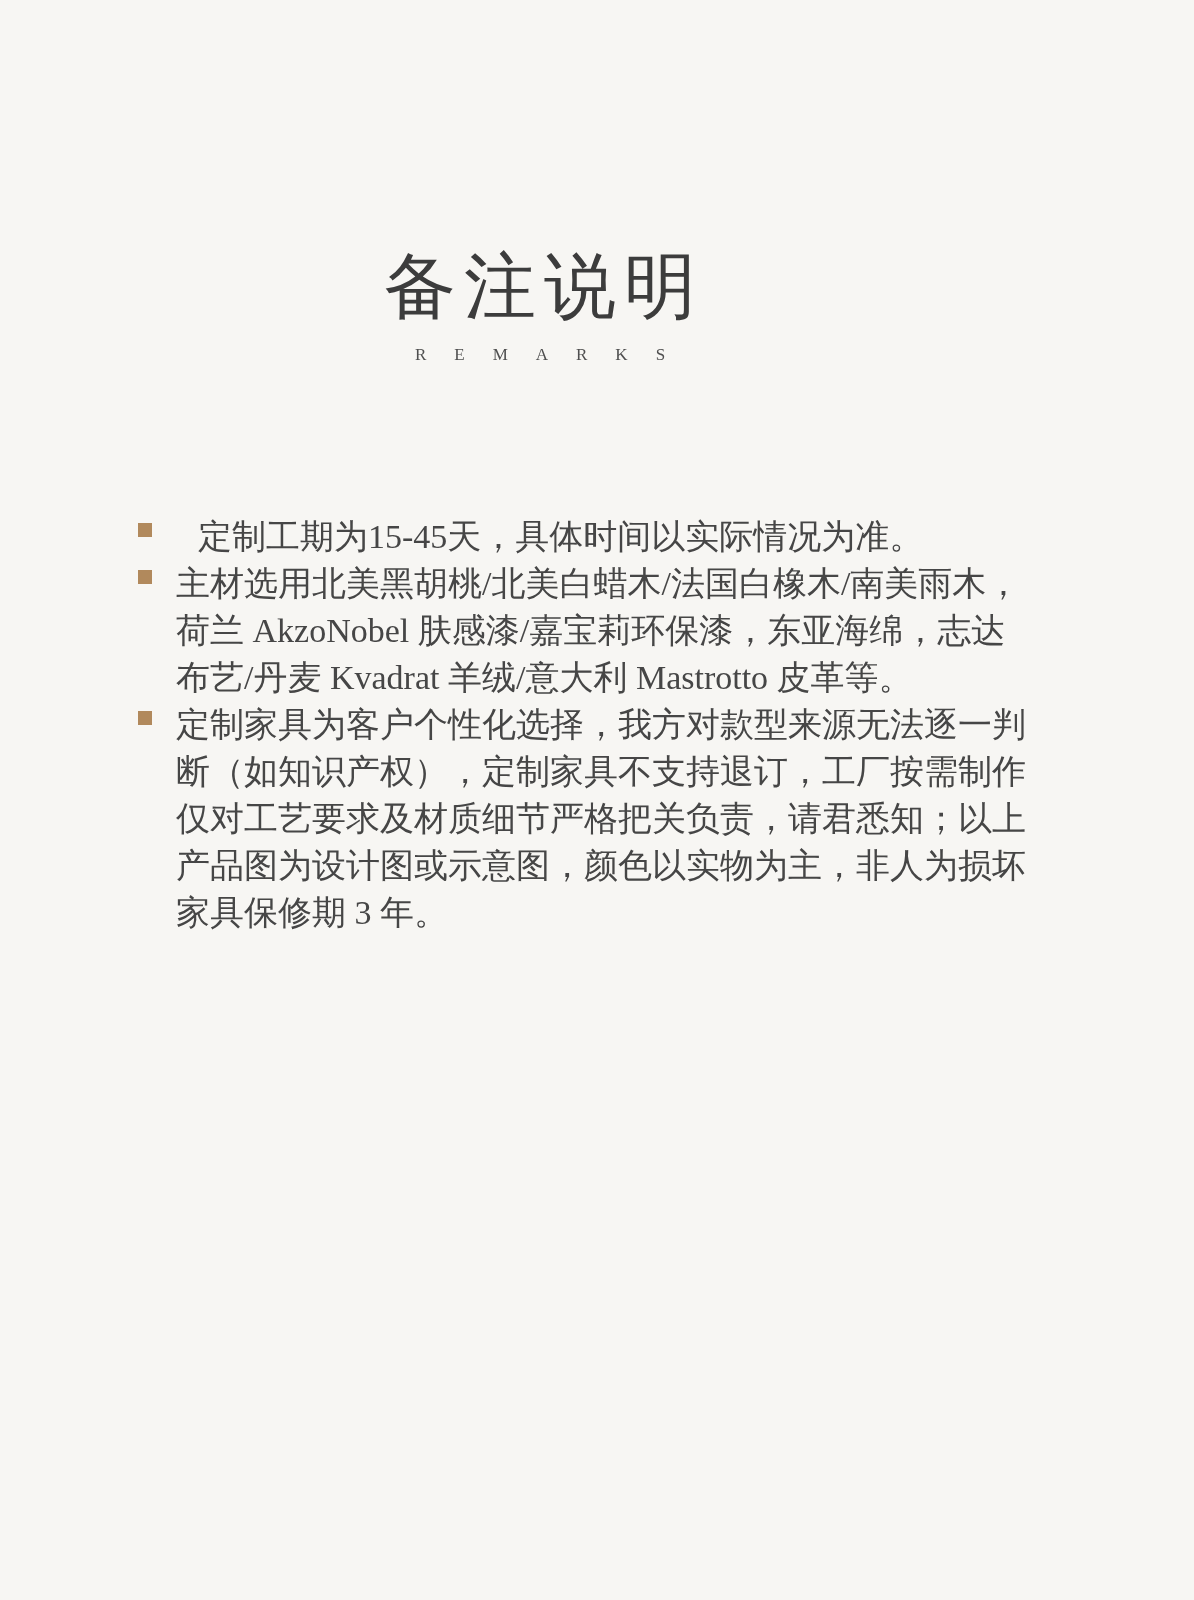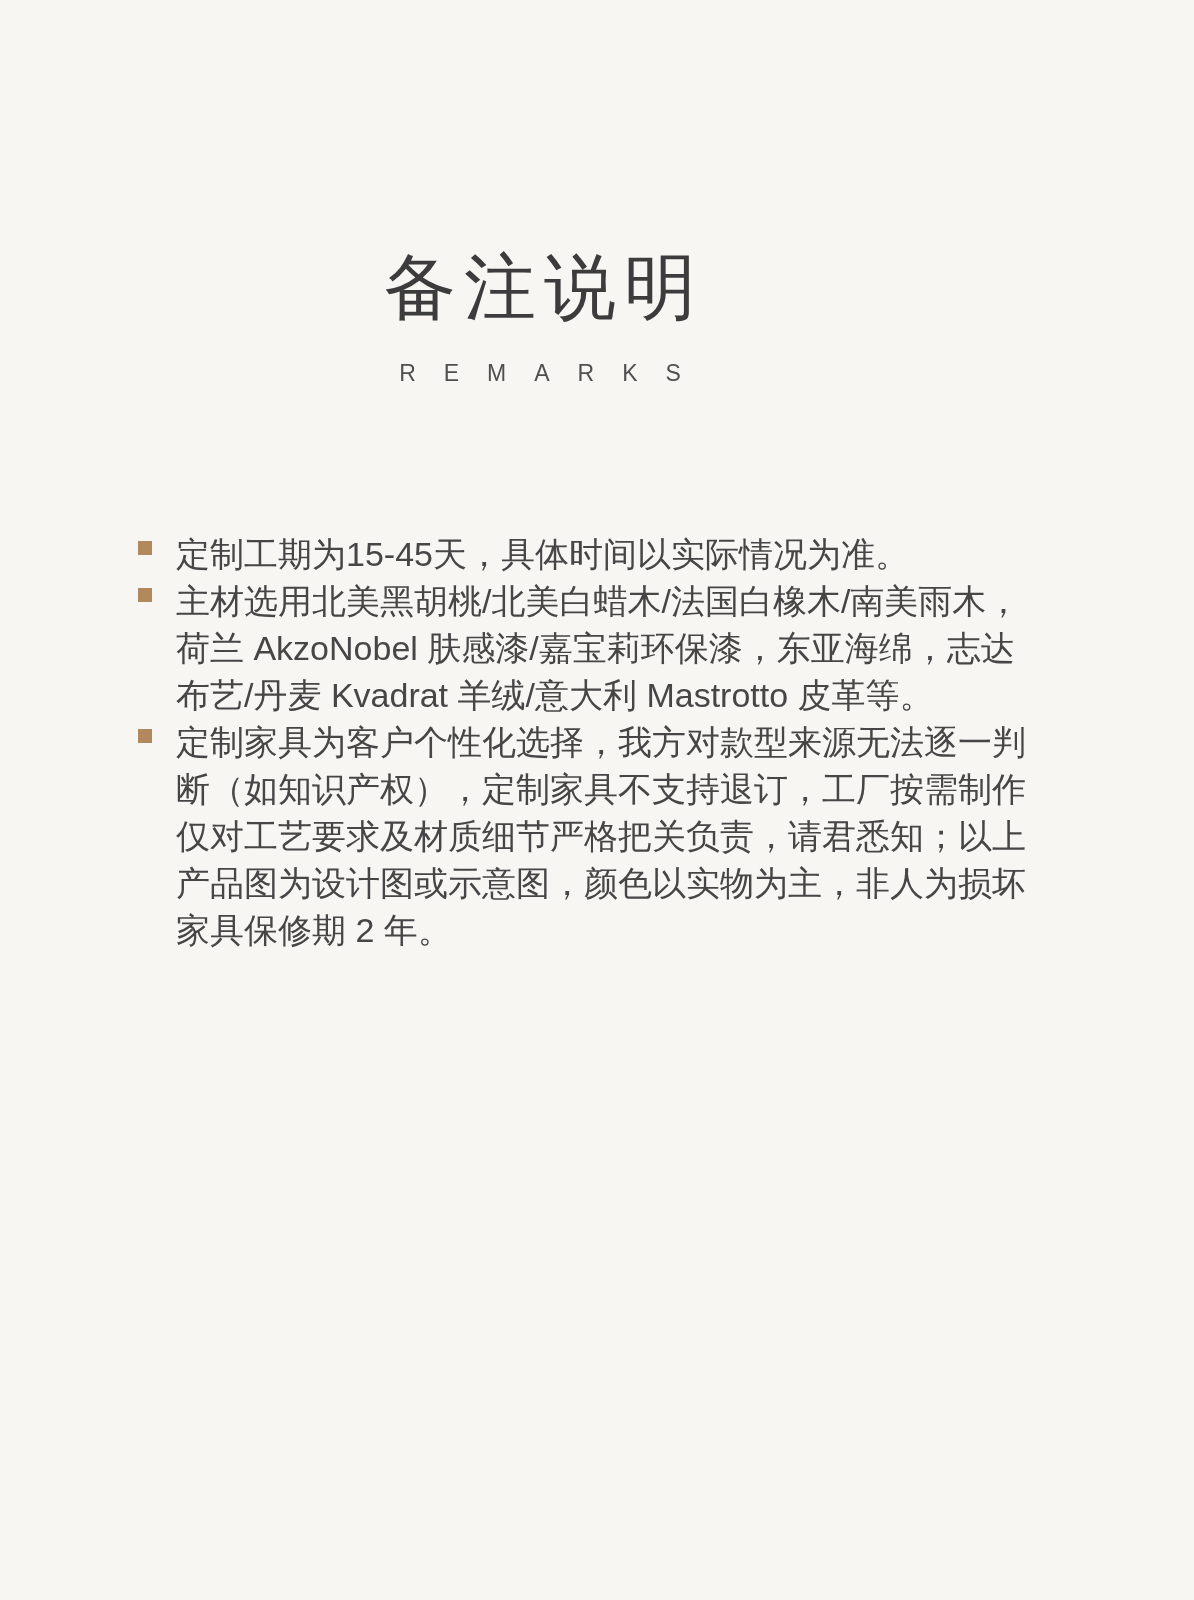--- a/index.html
+++ b/index.html
@@ -8,45 +8,45 @@
     --subtitle:#4f4f4f;
     --text:#464646;
     --bullet:#b1895c;
   }
   html,body{margin:0;padding:0;}
   body{
     width:1194px;height:1600px;
     background:var(--background);
     font-family:"Liberation Sans","DejaVu Sans",sans-serif;
   }
-  .page{position:relative;width:1080px;height:1600px;overflow:hidden;}
+  .page{position:relative;width:1080px;height:1600px;overflow:hidden;font-family:Liberation Serif, serif;}
   .header{text-align:center;padding-top:248px;}
   .title{
     margin:0;
     font-size:72px;line-height:78px;
     font-weight:500;
     letter-spacing:8px;padding-left:8px; 
     color:var(--title);
   }
   .subtitle{
-    margin-top:34px;
-    font-size:23px;line-height:26px;
+    margin-top:16px;
+    font-size:17px;line-height:26px;
     font-weight:400;
     letter-spacing:28px;padding-left:28px;
     color:var(--subtitle);
   }
   .remarks{
     margin:145px 0 0 138px;
     width:920px;
   }
   .item{
     display:flex;
     align-items:flex-start;
   }
-  .item:first-child{margin-top:0;}
+  .item:first-child{margin-top:0;gap:22px;}
   .bullet{
     flex:0 0 auto;
     width:14px;height:14px;
     margin:10px 24px 0 0;
     background:var(--bullet);
   }
   .item-text{
     margin:0;
     width:862px;
     font-size:34px;
@@ -72,18 +72,18 @@
       <p class="item-text">定制工期为15-45天，具体时间以实际情况为准。</p>
     </div>
 
     <div class="item">
       <span class="bullet"></span>
       <p class="item-text">主材选用北美黑胡桃/北美白蜡木/法国白橡木/南美雨木，荷兰 AkzoNobel 肤感漆/嘉宝莉环保漆，东亚海绵，志达布艺/丹麦 Kvadrat 羊绒/意大利 Mastrotto 皮革等。</p>
     </div>
 
     <div class="item">
       <span class="bullet"></span>
-      <p class="item-text">定制家具为客户个性化选择，我方对款型来源无法逐一判断（如知识产权），定制家具不支持退订，工厂按需制作仅对工艺要求及材质细节严格把关负责，请君悉知；以上产品图为设计图或示意图，颜色以实物为主，非人为损坏家具保修期 2 年。</p>
+      <p class="item-text">定制家具为客户个性化选择，我方对款型来源无法逐一判断（如知识产权），定制家具不支持退订，工厂按需制作仅对工艺要求及材质细节严格把关负责，请君悉知；以上产品图为设计图或示意图，颜色以实物为主，非人为损坏家具保修期 3 年。</p>
     </div>
 
 
   </div>
 </div>
 
 </body></html>

